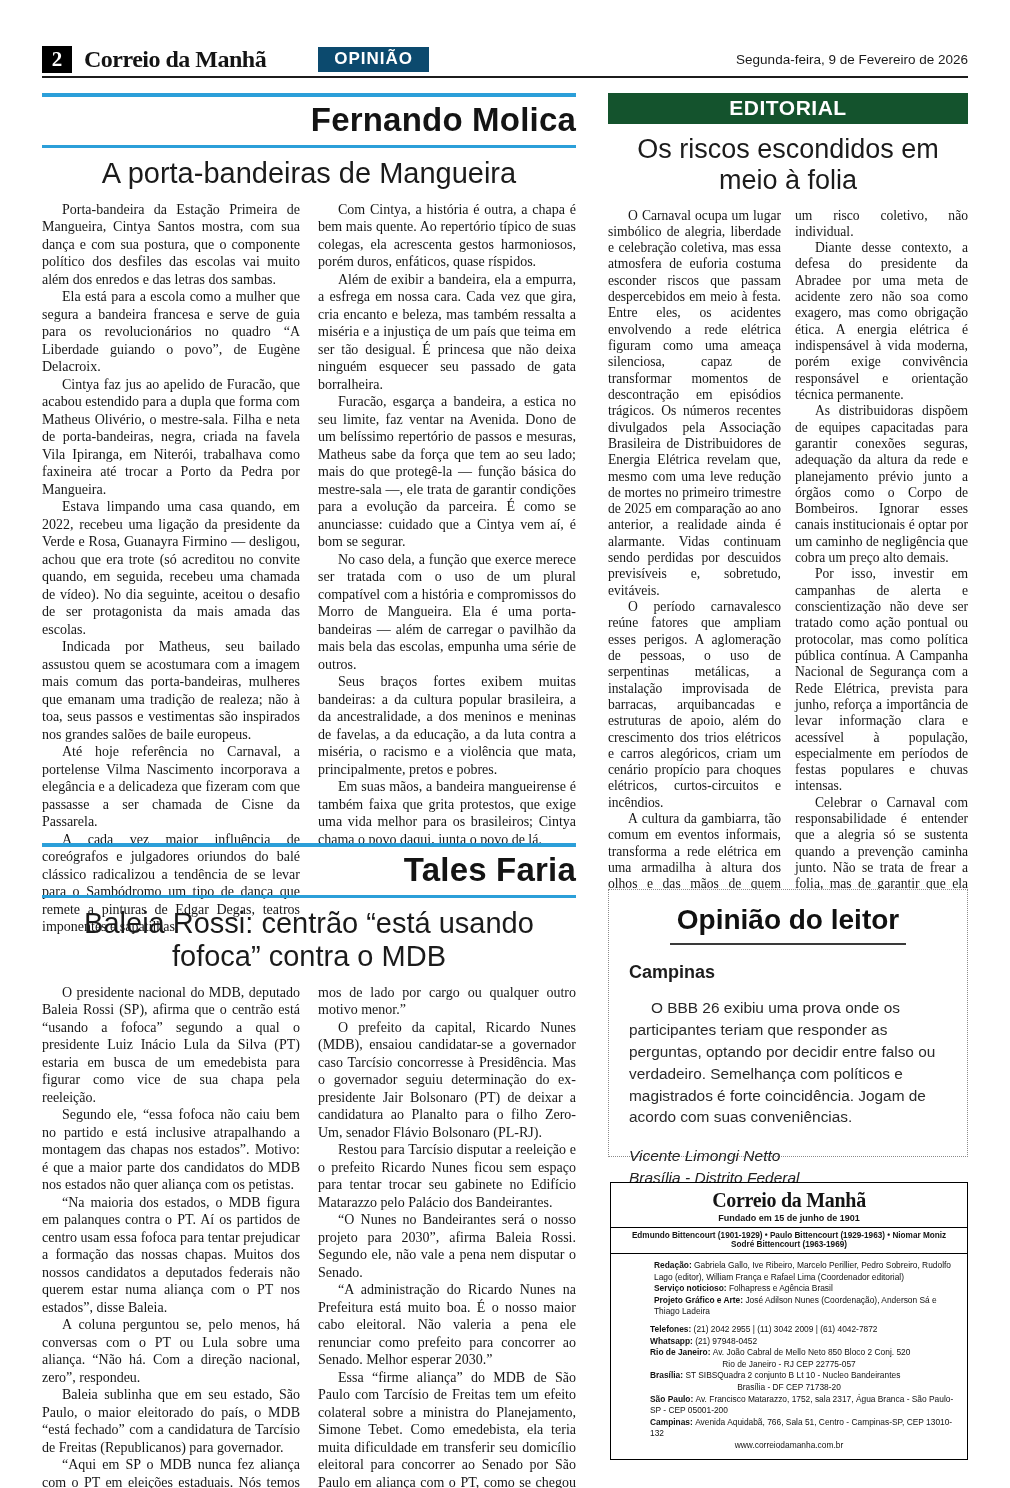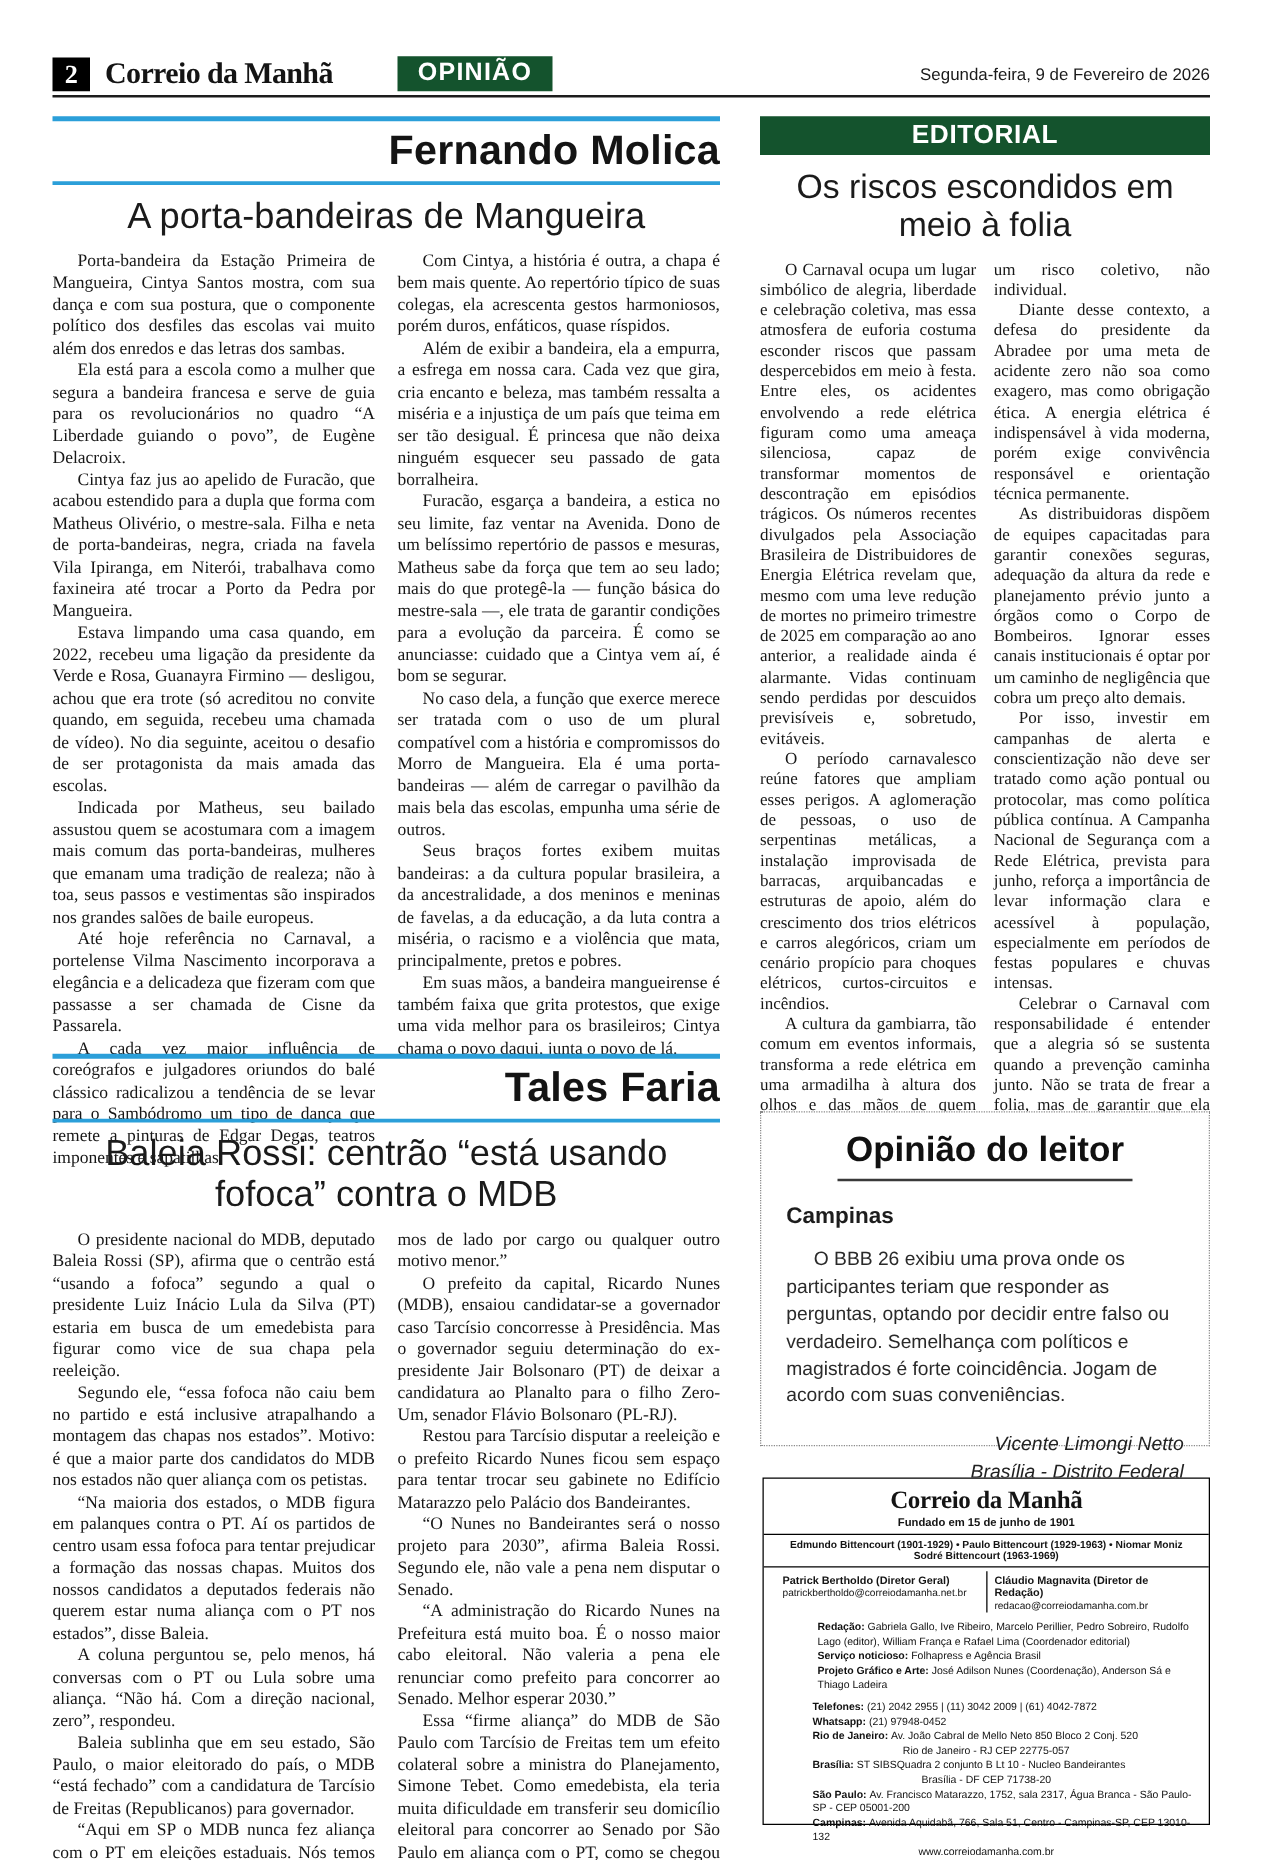--- a/index.html
+++ b/index.html
@@ -9,21 +9,21 @@
     font-family:"Liberation Sans",sans-serif;
     -webkit-font-smoothing:antialiased;
   }
   .abs{position:absolute;}
 
   
   #hdr{left:42px;top:44px;width:926px;height:30px;display:flex;align-items:center;}
   .pgnum{width:30px;height:27px;background:#000;color:#fff;display:flex;align-items:center;justify-content:center;
          font-family:"Liberation Serif",serif;font-weight:700;font-size:21px;}
   .brand{font-family:"Liberation Serif",serif;font-weight:700;font-size:24px;letter-spacing:-0.5px;margin-left:12px;}
-  .secbox{background:#14532d;color:#fff;font-weight:800;font-size:20px;letter-spacing:1px;
+  .secbox{background:#0c4a6e;color:#fff;font-weight:800;font-size:17px;letter-spacing:1px;
           padding:2px 16px 3px;margin-left:52px;}
   .edate{margin-left:auto;font-size:13.5px;color:#1a1a1a;}
   #hdr-rule{left:42px;top:76px;width:926px;border-top:2px solid #1c1c1c;}
 
   
   .bluebar{height:4px;background:#2B9FD9;}
   .bluebar.thin{height:3px;}
   .author{font-size:33px;font-weight:700;text-align:right;padding:4px 0 6px;letter-spacing:0.2px;}
   .headline{font-size:29px;font-weight:500;text-align:center;line-height:1.13;padding:9px 0 11px;color:#1b1b1b;}
   .cols{display:flex;gap:18px;}
@@ -45,21 +45,21 @@
   #editorial .col{width:173px;font-size:13.6px;line-height:1.2;}
   #editorial .cols{gap:14px;}
 
   
   #reader{left:608px;top:889px;width:360px;height:268px;border:1px dotted #8a8a8a;
           box-sizing:border-box;padding:14px 20px;background:#fff;}
   .reader-title{text-align:center;font-size:28px;font-weight:800;padding-bottom:7px;color:#111;}
   .reader-rule{border-top:2px solid #3a3a3a;width:74%;margin:0 auto;}
   .letter-title{font-weight:700;font-size:18px;margin-top:17px;color:#1d1d1d;}
   .letter-body{margin-top:14px;font-size:15.4px;line-height:1.42;color:#2a2a2a;text-indent:22px;}
-  .signature{margin-top:17px;text-align:right;font-style:italic;font-size:15.5px;line-height:1.4;color:#222;}
+  .signature{margin-top:17px;text-align:left;font-style:italic;font-size:15.5px;line-height:1.4;color:#222;}
 
   
   #mastbox{left:610px;top:1182px;width:358px;height:278px;border:1.5px solid #000;
            box-sizing:border-box;padding:6px 9px 4px;background:#fff;}
   .mh-title{font-family:"Liberation Serif",serif;font-weight:700;font-size:20px;text-align:center;letter-spacing:-0.3px;}
   .mh-founded{text-align:center;font-size:9px;font-weight:700;margin-top:1px;}
   .mh-rule{border-top:1px solid #000;margin:4px -9px 3px;}
   .mh-founders{text-align:center;font-weight:700;font-size:8.2px;}
   .mh-directors{display:flex;margin-top:2px;}
   .mh-dir{flex:1;padding:2px 6px 1px;}
@@ -162,30 +162,20 @@
     <div>Brasília - Distrito Federal</div>
   </div>
 </div>
 
 <div class="abs" id="mastbox">
   <div class="mh-title">Correio da Manhã</div>
   <div class="mh-founded">Fundado em 15 de junho de 1901</div>
   <div class="mh-rule"></div>
   <div class="mh-founders">Edmundo Bittencourt (1901-1929) • Paulo Bittencourt (1929-1963) • Niomar Moniz Sodré Bittencourt (1963-1969)</div>
   <div class="mh-rule"></div>
-  <div class="mh-directors">
-    <div class="mh-dir">
-      <span class="nm">Patrick Bertholdo (Diretor Geral)</span>
-      <span class="email">patrickbertholdo@correiodamanha.net.br</span>
-    </div>
-    <div class="mh-dir right">
-      <span class="nm">Cláudio Magnavita (Diretor de Redação)</span>
-      <span class="email">redacao@correiodamanha.com.br</span>
-    </div>
-  </div>
   <div class="mh-staff">
       <div class="mh-line"><b>Redação: </b>Gabriela Gallo, Ive Ribeiro, Marcelo Perillier, Pedro Sobreiro, Rudolfo Lago (editor), William França e Rafael Lima (Coordenador editorial)</div>
       <div class="mh-line"><b>Serviço noticioso: </b>Folhapress e Agência Brasil</div>
       <div class="mh-line"><b>Projeto Gráfico e Arte: </b>José Adilson Nunes (Coordenação), Anderson Sá e Thiago Ladeira</div>
     </div>
   <div class="mh-contact">
       <div class="mh-line"><b>Telefones: </b>(21) 2042 2955 | (11) 3042 2009 | (61) 4042-7872</div>
       <div class="mh-line"><b>Whatsapp: </b>(21) 97948-0452</div>
       <div class="mh-line"><b>Rio de Janeiro: </b>Av. João Cabral de Mello Neto 850 Bloco 2 Conj. 520</div>
       <div class="mh-line center">Rio de Janeiro - RJ CEP 22775-057</div>

